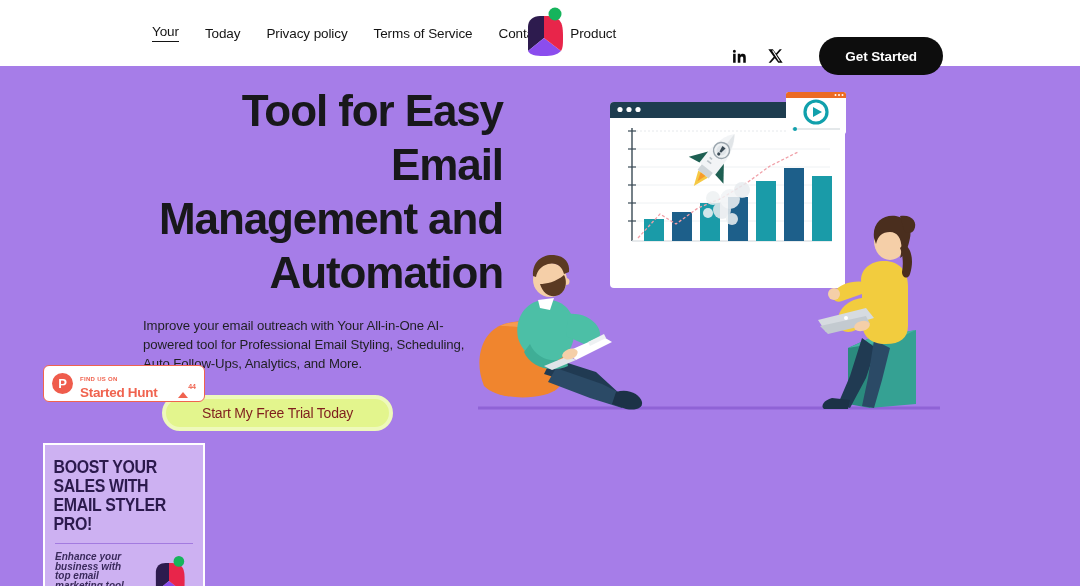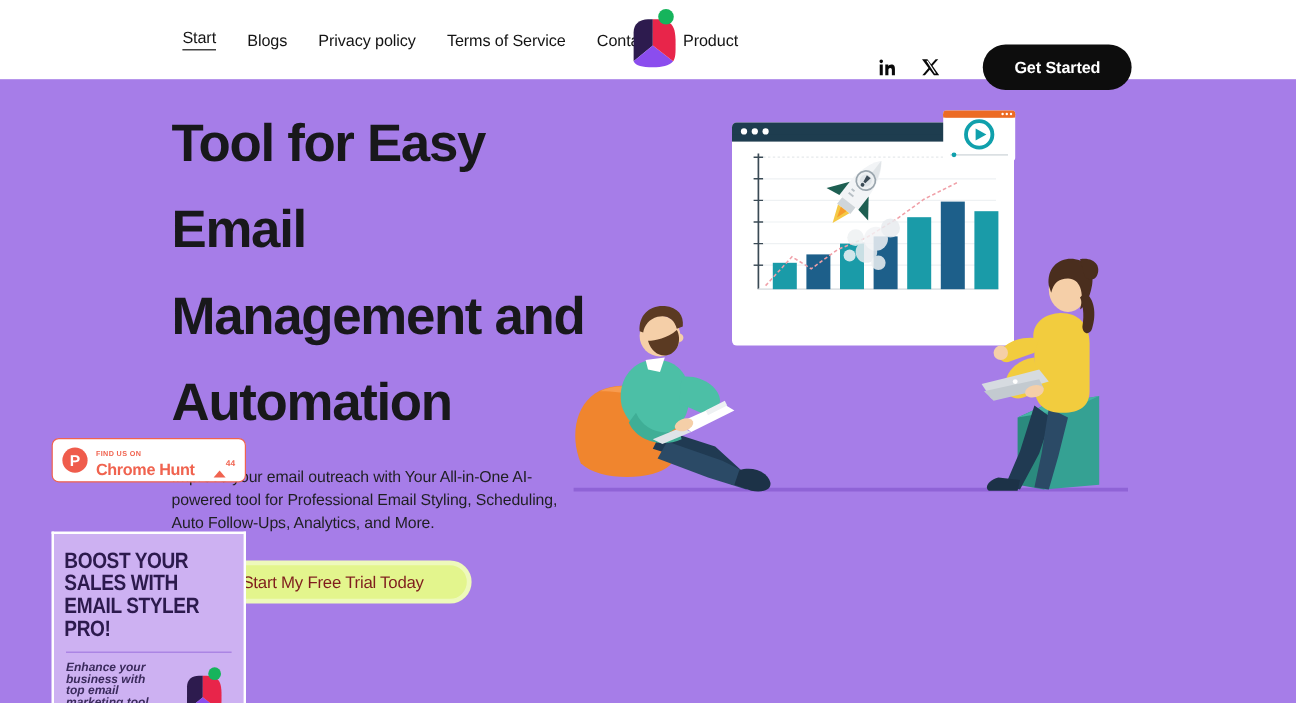--- a/index.html
+++ b/index.html
@@ -68,24 +68,25 @@
     position: absolute; top: 66px; left: 0;
     width: 1080px; height: 520px;
     background: #a67de8;
   }
   .hero-left {
     position: absolute; left: 143px; top: 18px;
     width: 360px;
   }
   .hero-title {
     font-size: 44px;
-    line-height: 72px;
+    line-height: 54px;
     font-weight: 700;
     color: #18181b;
     letter-spacing: -1.1px;
+    text-align: right;
   }
   .hero-sub {
     margin-top: 16px;
     font-size: 13.2px;
     line-height: 19px;
     color: #1f1f22;
     width: 348px;
     letter-spacing: -0.1px;
   }
   .cta-btn {
@@ -214,22 +215,22 @@
   .illus {
     position: absolute; left: 470px; top: 20px;
     width: 490px; height: 340px;
   }
 </style>
 </head>
 <body>
 
 <div class="navbar">
   <nav class="nav-links">
-    <a class="nav-link active">Start</a>
-    <a class="nav-link">Blogs</a>
+    <a class="nav-link active">Your</a>
+    <a class="nav-link">Today</a>
     <a class="nav-link">Privacy policy</a>
     <a class="nav-link">Terms of Service</a>
     <a class="nav-link">Contact</a>
     <a class="nav-link">Product</a>
   </nav>
 
   <div class="logo-wrap">
     <svg width="52" height="56" viewBox="0 0 52 56">
       <path d="M10 22 C10 15 15 11 22 11 L26 11 L26 33 L10 46 Z" fill="#2d1b4e"></path>
       <path d="M10 46 L26 33 L43 46 C39 50 34 51 26 51 C17 51 12 50 10 46 Z" fill="#8b4dee"></path>
@@ -258,21 +259,21 @@
   <div class="hero-left">
     <h1 class="hero-title">Tool for Easy Email Management and Automation</h1>
     <p class="hero-sub">Improve your email outreach with Your All-in-One AI-powered tool for Professional Email Styling, Scheduling, Auto Follow-Ups, Analytics, and More.</p>
     <button class="cta-btn">Start My Free Trial Today</button>
   </div>
 
   <div class="ph-badge">
     <span class="ph-circle">P</span>
     <span class="ph-text">
       <span class="ph-small">FIND US ON</span><br>
-      <span class="ph-big">Chrome Hunt</span>
+      <span class="ph-big">Started Hunt</span>
     </span>
     <span class="ph-vote">
       <span class="ph-tri"></span>
       <span class="ph-count">44</span>
     </span>
   </div>
 
   <div class="ext-card">
     <div class="ext-head">BOOST YOUR SALES WITH EMAIL STYLER PRO!</div>
     <div class="ext-divider"></div>

